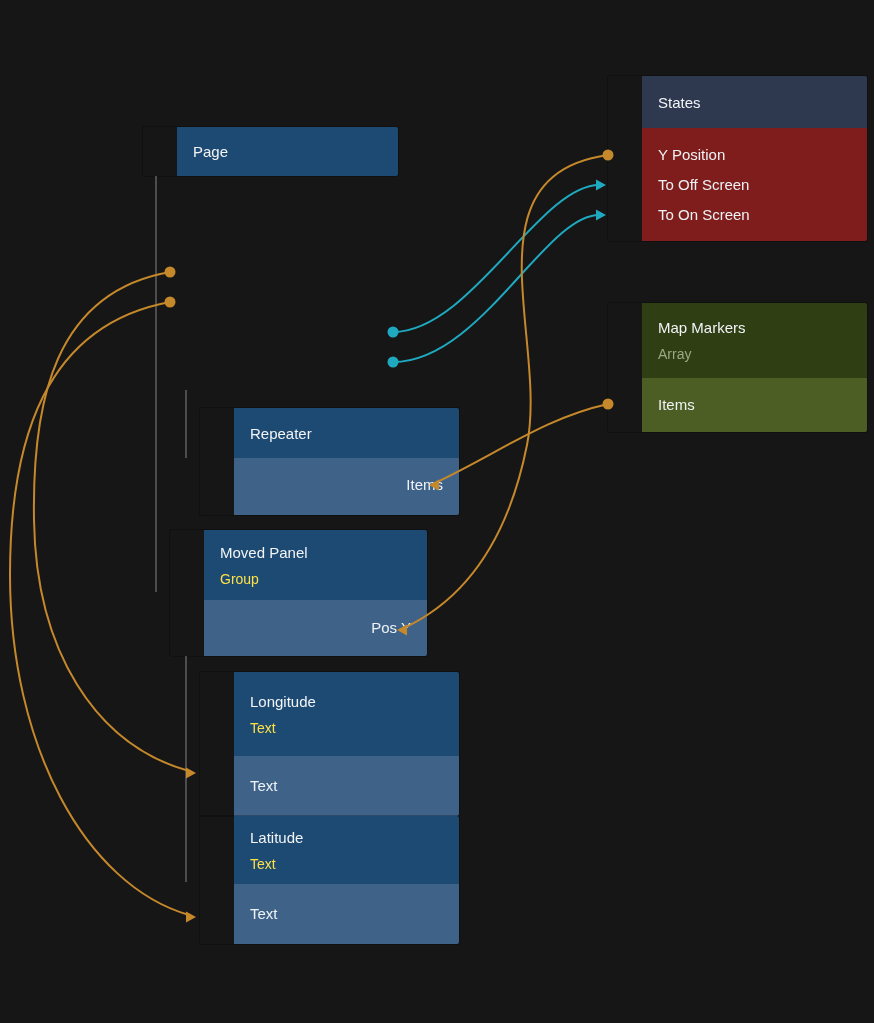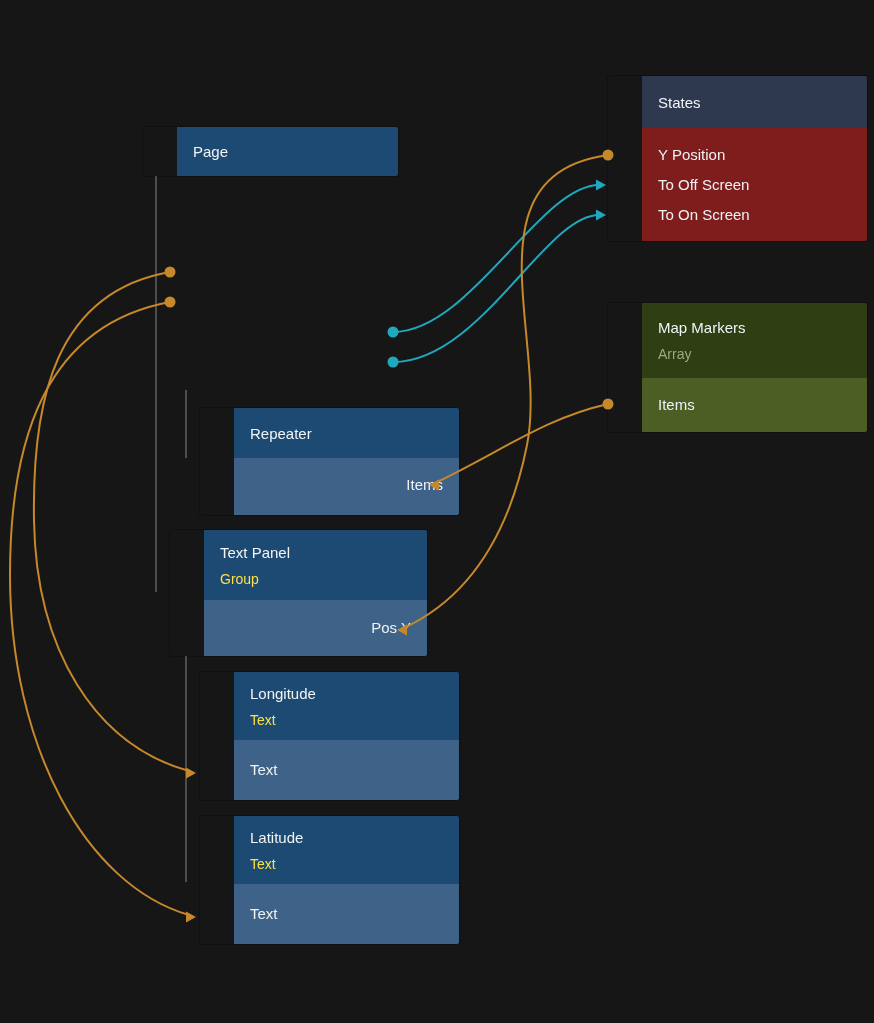--- a/index.html
+++ b/index.html
@@ -44,30 +44,30 @@
     <div class="hdr" style="height:50px;justify-content:center;">
       <div class="title">Repeater</div>
     </div>
     <div class="body" style="padding:12px 0 15px;">
       <div class="row right">Items</div>
     </div>
   </div>
 
   <div class="node blue" style="left:170px;top:530px;width:223px;">
     <div class="hdr" style="height:70px;">
-      <div class="title">Text Panel</div>
+      <div class="title">Moved Panel</div>
       <div class="sub">Group</div>
     </div>
     <div class="body" style="padding:13px 0;">
       <div class="row right">Pos Y</div>
     </div>
   </div>
 
   <div class="node blue" style="left:200px;top:672px;width:225px;">
-    <div class="hdr" style="height:68px;">
+    <div class="hdr" style="height:84px;">
       <div class="title">Longitude</div>
       <div class="sub">Text</div>
     </div>
     <div class="body" style="padding:15px 0;">
       <div class="row">Text</div>
     </div>
   </div>
 
   <div class="node blue" style="left:200px;top:816px;width:225px;">
     <div class="hdr" style="height:68px;">

